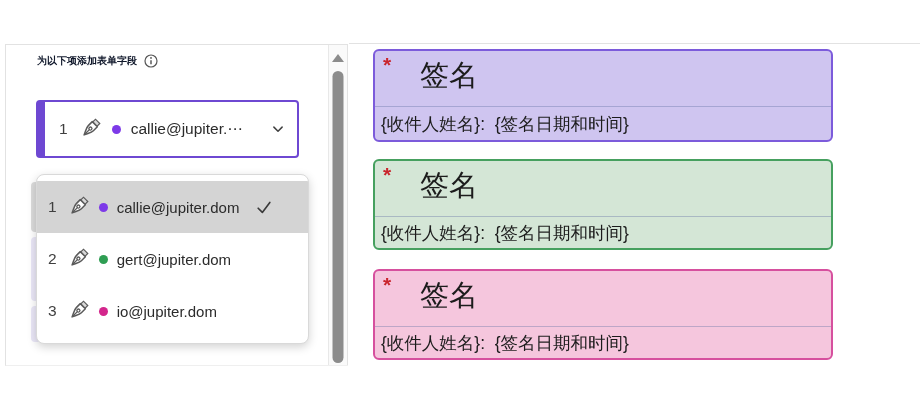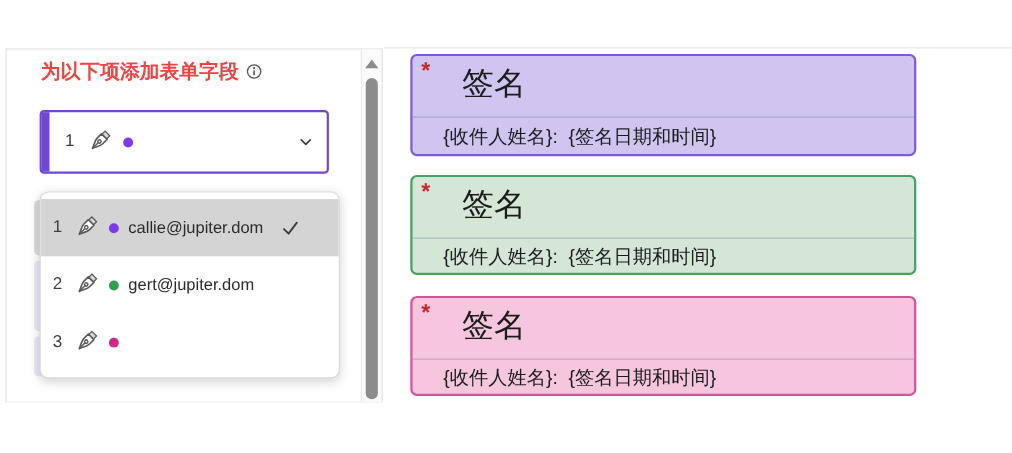--- a/index.html
+++ b/index.html
@@ -5,21 +5,21 @@
   * { margin:0; padding:0; box-sizing:border-box; }
   html,body { background:#ffffff; }
   body { font-family:"Liberation Sans","DejaVu Sans",sans-serif; color:#222; }
   .stage { position:relative; width:920px; height:412px; background:#fff; overflow:hidden; }
 
   
   .panel { position:absolute; left:5px; top:44px; width:343px; height:322px;
            background:#fff; border-top:1px solid #e2e2e2; border-left:1px solid #e2e2e2;
            border-bottom:1px solid #efefef; }
   .panel-header { position:absolute; left:31px; top:8px; display:flex; align-items:center; gap:6px;
-                  font-size:18px; font-weight:600; color:#ef4444; }
+                  font-size:10px; font-weight:600; color:#0f172a; }
   .info-ic { width:16px; height:16px; display:inline-flex; }
 
   
   .selector { position:absolute; left:30px; top:55px; width:263px; height:58px;
               background:#fff; border:2px solid #6E48D2; border-radius:4px;
               display:flex; align-items:center; gap:10px; padding-left:21px; cursor:pointer; }
   .selector .accent { position:absolute; left:0; top:0; bottom:0; width:7px; background:#6E48D2; }
   .num { font-size:15.5px; color:#3f3f3f; }
   .pen { width:24px; height:24px; display:inline-flex; flex:0 0 auto; }
   .dot { width:9px; height:9px; border-radius:50%; flex:0 0 auto; }
@@ -56,21 +56,21 @@
   
   .doc-top-line { position:absolute; left:349px; right:0; top:43px; height:1px; background:#e2e2e2; }
   .field { position:absolute; left:373px; width:460px; border-radius:6px; cursor:pointer; }
   .field.f1 { top:49px;  height:93px; background:#CFC5F0; border:2px solid #7C5BDB; }
   .field.f2 { top:159px; height:91px; background:#D4E6D6; border:2px solid #46A05F; }
   .field.f3 { top:269px; height:91px; background:#F5C6DD; border:2px solid #D6509E; }
   .req { position:absolute; left:8px; top:2px; font-size:21px; font-weight:bold; color:#C9252D; }
   .ftitle { position:absolute; left:25px; top:5px; font-size:29px; color:#1c1c1c;margin-left:20px; }
   .fdivider { position:absolute; left:0; right:0; top:55px; height:1px; background:rgba(105,118,168,0.40); }
   .ffooter { position:absolute; left:0; right:0; top:56px; bottom:0; display:flex; align-items:center;
-             padding-left:28px; font-size:17.5px; color:#1c1c1c; white-space:pre; }
+             padding-left:6px; font-size:17.5px; color:#1c1c1c; white-space:pre; }
 
   svg { display:block; width:100%; height:100%; }
 </style>
 </head>
 <body>
 
 <div class="stage">
 
   <div class="panel">
 
@@ -92,20 +92,21 @@
         <svg viewBox="0 0 24 24">
           <g transform="rotate(45 12 12)">
             <rect x="9" y="1.2" width="6" height="4" fill="#d9d9d9" stroke="#5a5a5a" stroke-width="1.2"></rect>
             <path d="M8.4 5.2 h7.2 v5.6 c0 3.2 -2.1 5.6 -3.6 9.6 C10.5 16.4 8.4 14 8.4 10.8 Z" fill="#ffffff" stroke="#5a5a5a" stroke-width="1.5" stroke-linejoin="round"></path>
             <circle cx="12" cy="11.4" r="1.5" fill="none" stroke="#5a5a5a" stroke-width="1.3"></circle>
             <line x1="12" y1="12.9" x2="12" y2="19.4" stroke="#5a5a5a" stroke-width="1.3"></line>
           </g>
         </svg>
       </span>
       <span class="dot c1"></span>
+      <span class="sel-email">callie@jupiter.⋯</span>
       <span class="chev">
         <svg viewBox="0 0 24 24" fill="none" stroke="#3f3f3f" stroke-width="2" stroke-linecap="round" stroke-linejoin="round">
           <polyline points="6.5,9.5 12,15 17.5,9.5"></polyline>
         </svg>
       </span>
     </div>
 
     <div class="ghost g1"></div>
     <div class="ghost g2"></div>
     <div class="ghost g3"></div>
@@ -155,20 +156,21 @@
           <svg viewBox="0 0 24 24">
             <g transform="rotate(45 12 12)">
               <rect x="9" y="1.2" width="6" height="4" fill="#d9d9d9" stroke="#5a5a5a" stroke-width="1.2"></rect>
               <path d="M8.4 5.2 h7.2 v5.6 c0 3.2 -2.1 5.6 -3.6 9.6 C10.5 16.4 8.4 14 8.4 10.8 Z" fill="#ffffff" stroke="#5a5a5a" stroke-width="1.5" stroke-linejoin="round"></path>
               <circle cx="12" cy="11.4" r="1.5" fill="none" stroke="#5a5a5a" stroke-width="1.3"></circle>
               <line x1="12" y1="12.9" x2="12" y2="19.4" stroke="#5a5a5a" stroke-width="1.3"></line>
             </g>
           </svg>
         </span>
         <span class="dot c3"></span>
+        <span class="email">io@jupiter.dom</span>
       </div>
 
     </div>
 
     <div class="scrollbar">
       <div class="scroll-arrow"></div>
       <div class="scroll-thumb"></div>
     </div>
 
   </div>

